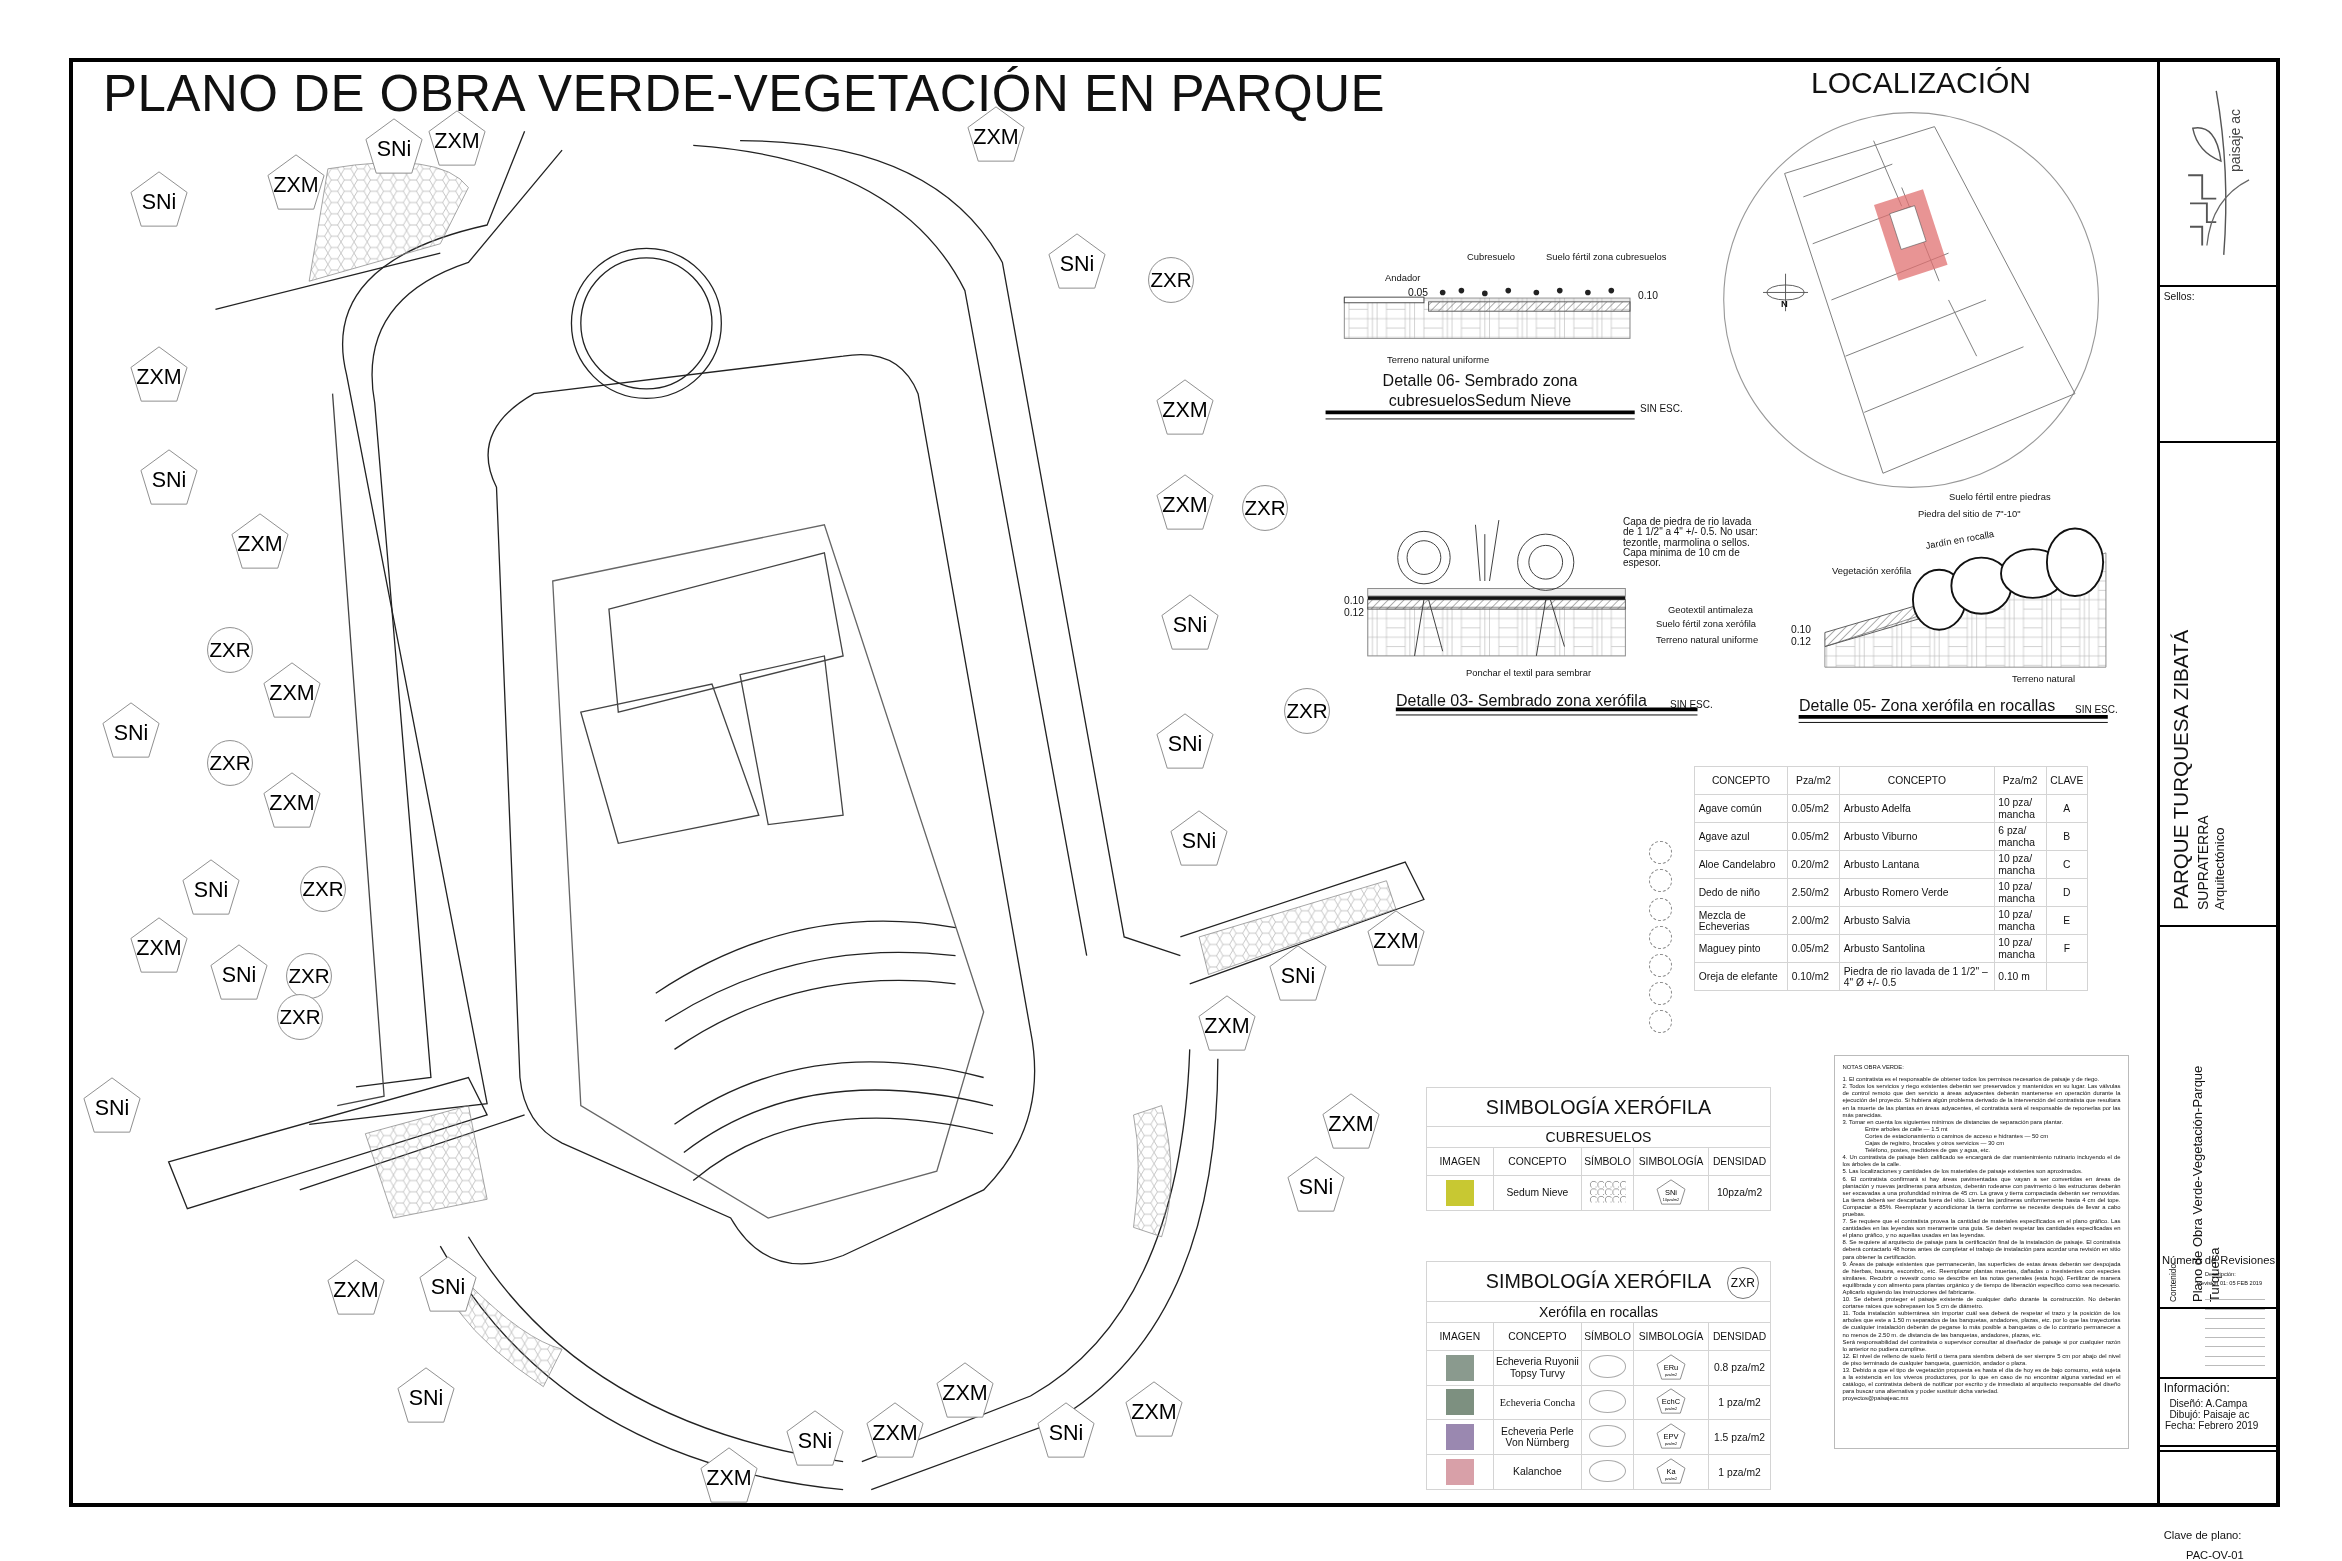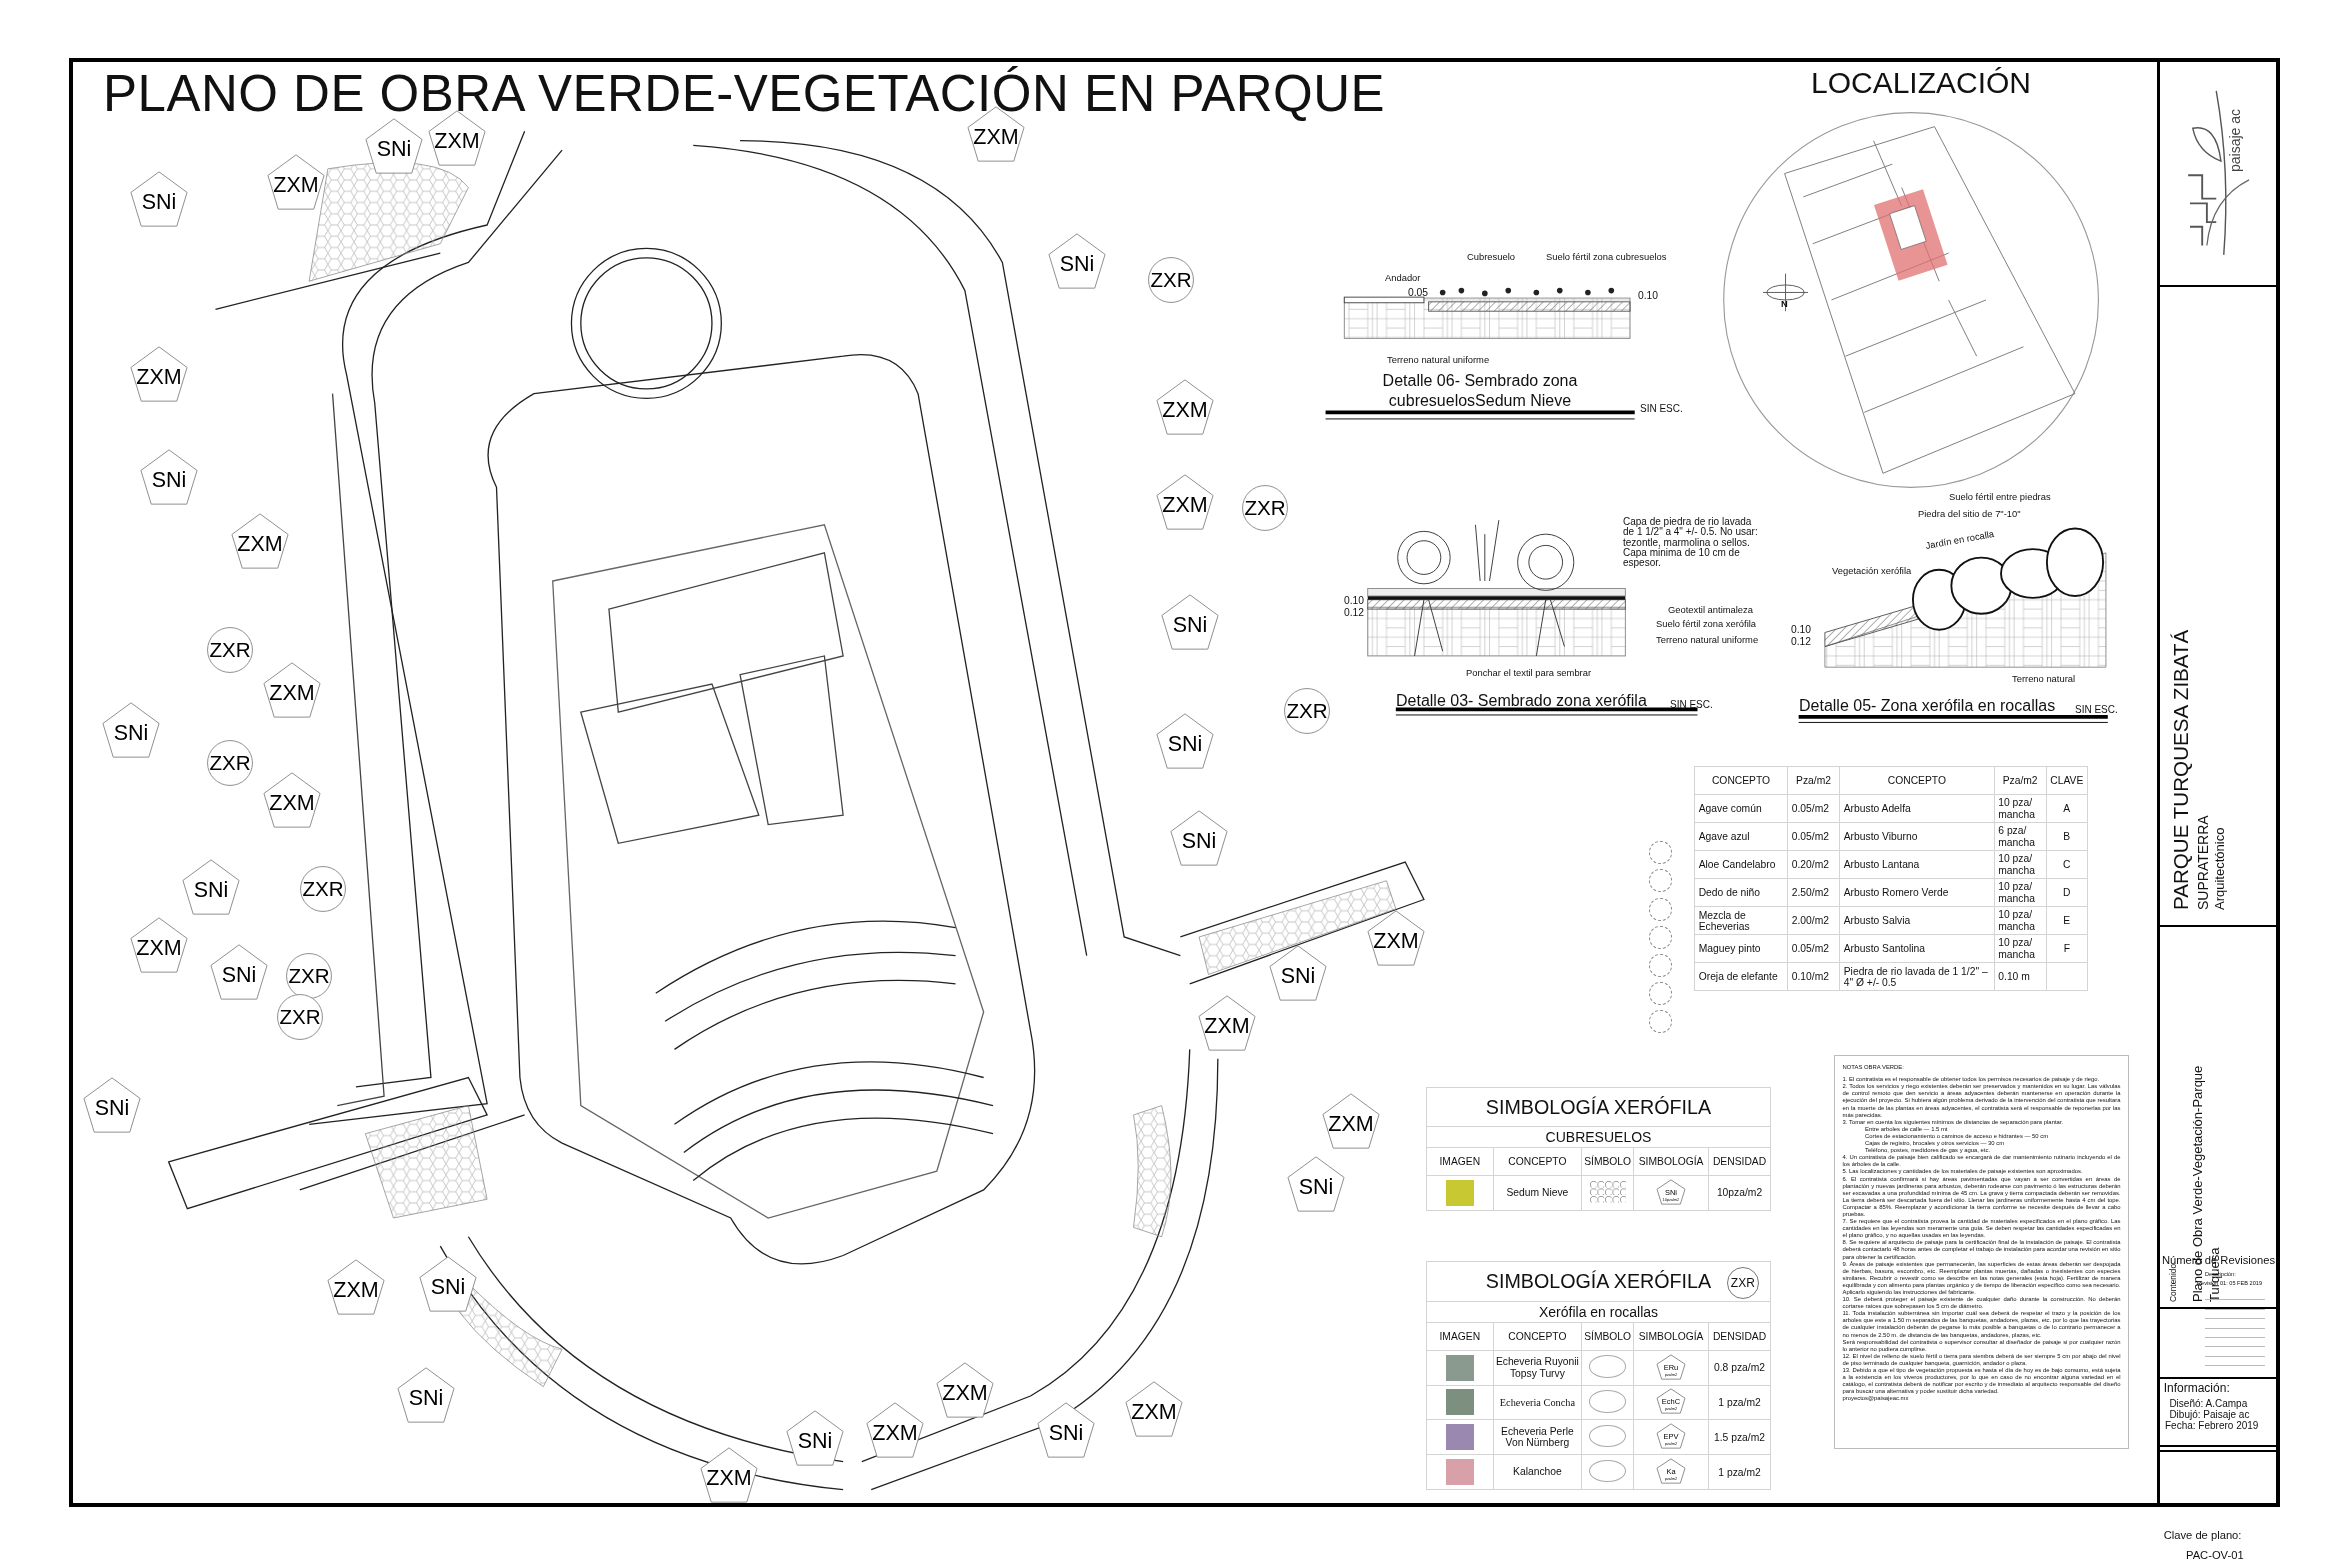--- a/index.html
+++ b/index.html
@@ -554,20 +554,23 @@
 <div class="titleblock">
   <div class="tb-cell" style="top:0;height:229px;">
     <svg width="120" height="225" viewBox="0 0 128 240">
       <path d="M60 35 Q75 120 68 210" fill="none" stroke="#555" stroke-width="1.5"></path>
       <path d="M35 75 Q60 70 65 110 Q40 100 35 75 Z" fill="none" stroke="#555" stroke-width="1.5"></path>
       <path d="M30 125 L45 125 L45 150 L60 150 M32 155 L50 155 L50 175 L60 175 M32 180 L45 180 L45 200" fill="none" stroke="#555" stroke-width="2"></path>
       <path d="M50 200 Q55 150 95 130" fill="none" stroke="#666" stroke-width="1.3"></path>
     </svg>
     <div class="vert" style="left:67px;top:114px;font-size:14px;color:#444;">paisaje ac</div>
   </div>
+  <div class="tb-cell" style="top:229px;height:156px;">
+    <div class="small" style="left:3.7px;top:3.7px;font-size:10.3px;">Sellos:</div>
+  </div>
   <div class="tb-cell" style="top:384px;height:485px;">
     <div class="vert" style="left:9.4px;top:468px;font-size:20.6px;">PARQUE TURQUESA ZIBATÁ</div>
     <div class="vert" style="left:35px;top:468px;font-size:14px;">SUPRATERRA</div>
     <div class="vert" style="left:52px;top:468px;font-size:13px;">Arquitectónico</div>
   </div>
   <div class="tb-cell" style="top:869px;height:382px;">
     <div class="vert" style="left:7.5px;top:375px;font-size:8.4px;">Contenido</div>
     <div class="vert" style="left:30px;top:375px;font-size:13px;">Plano de Obra Verde-Vegetación-Parque</div>
     <div class="vert" style="left:47px;top:375px;font-size:13px;">Turquesa</div>
   </div>

